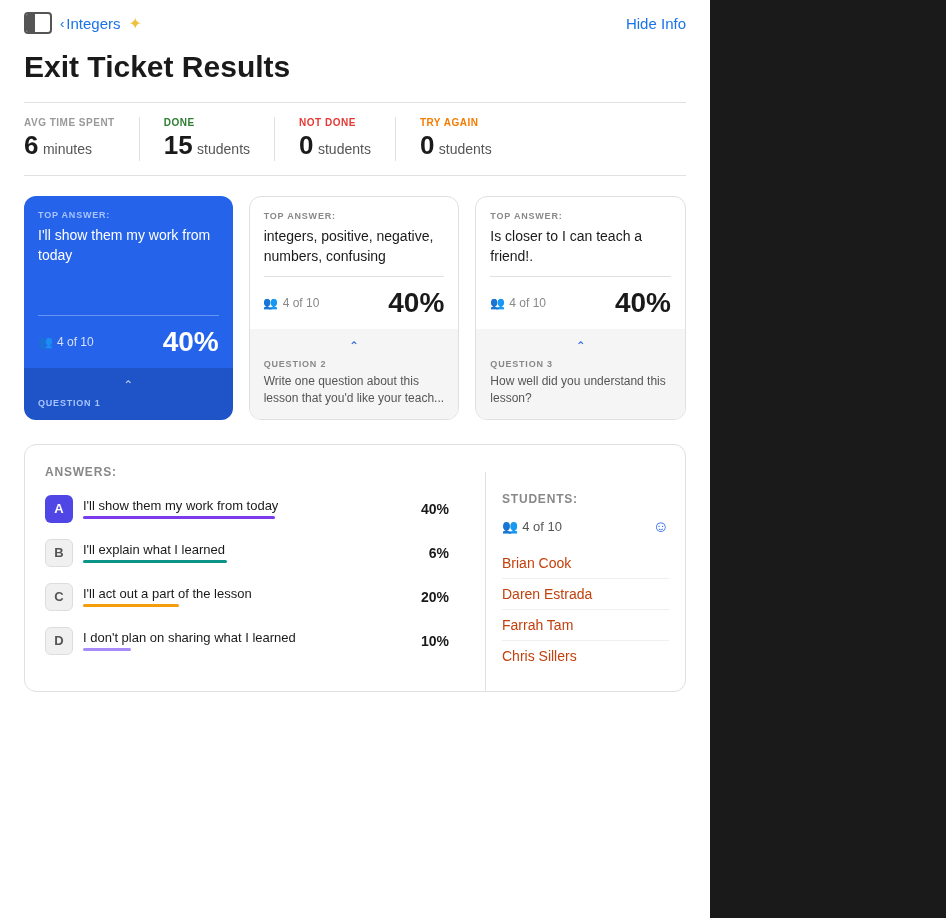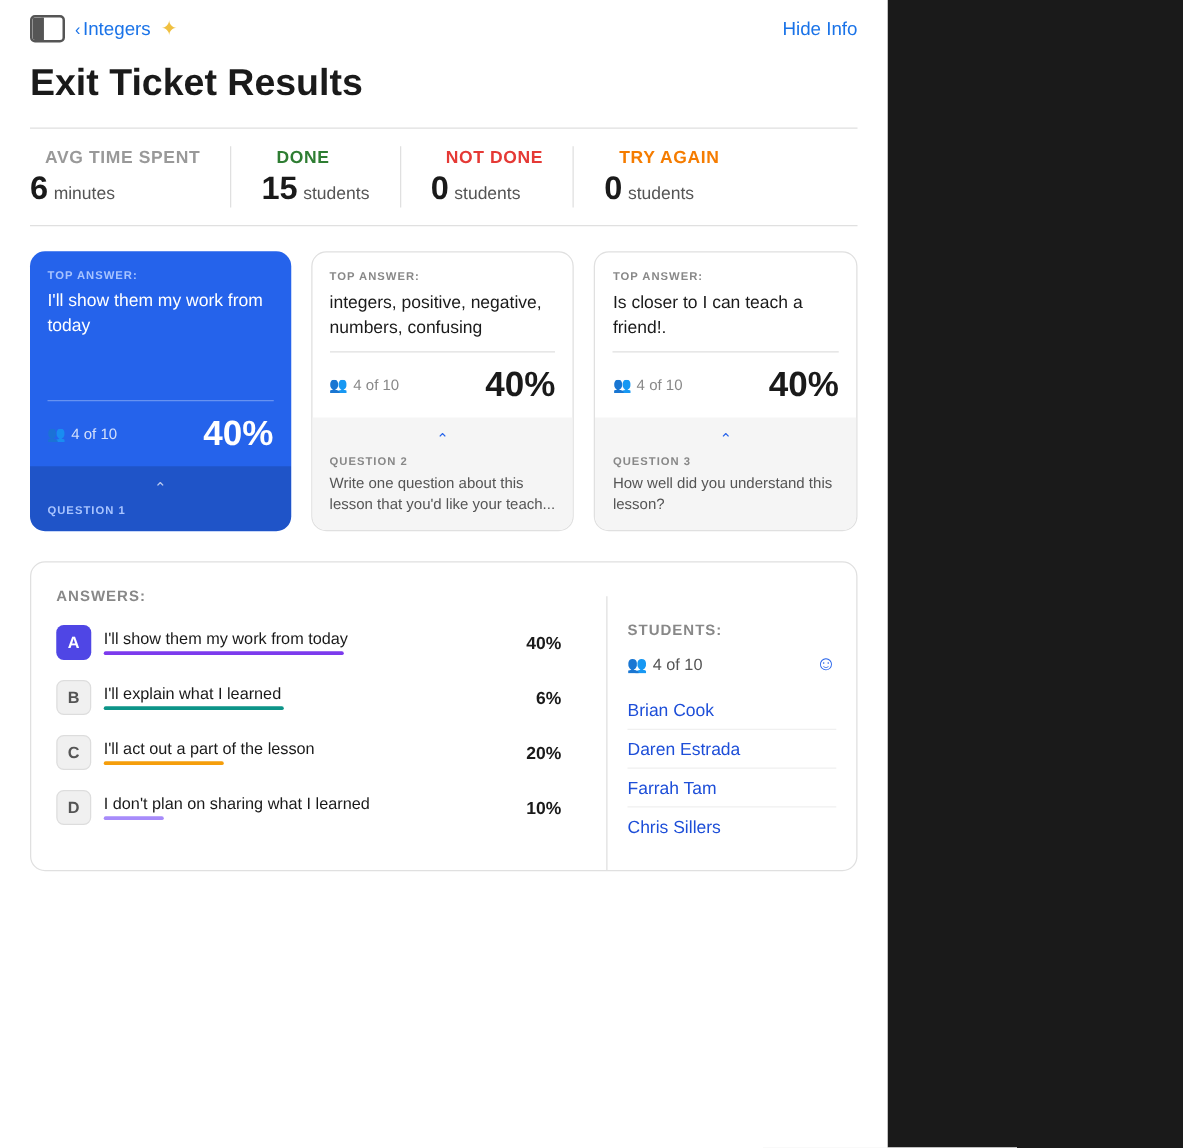--- a/index.html
+++ b/index.html
@@ -89,27 +89,26 @@
     }
     .stat-item {
       padding: 0 24px 0 0;
       margin-right: 24px;
       border-right: 1px solid #e0e0e0;
     }
     .stat-item:last-child {
       border-right: none;
     }
     .stat-label {
-      font-size: 14px;
+      font-size: 10px;
       font-weight: 600;
       color: #999;
       letter-spacing: 0.5px;
       text-transform: uppercase;
       margin-bottom: 2px;
-      margin-left: 12px;
     }
     .stat-value {
       font-size: 26px;
       font-weight: 700;
       color: #1a1a1a;
     }
     .stat-unit {
       font-size: 14px;
       font-weight: 400;
       color: #555;
@@ -301,21 +300,21 @@
       display: flex;
       align-items: center;
       gap: 4px;
     }
     .smiley-icon {
       color: #2563eb;
       font-size: 16px;
     }
     .student-name {
       font-size: 14px;
-      color: #1d4ed8;
+      color: #c2410c;
       padding: 7px 0;
       border-bottom: 1px solid #f0f0f0;
     }
     .student-name:last-child { border-bottom: none; }
   </style>
 </head>
 <body>
 
 <div class="main-panel">
 

